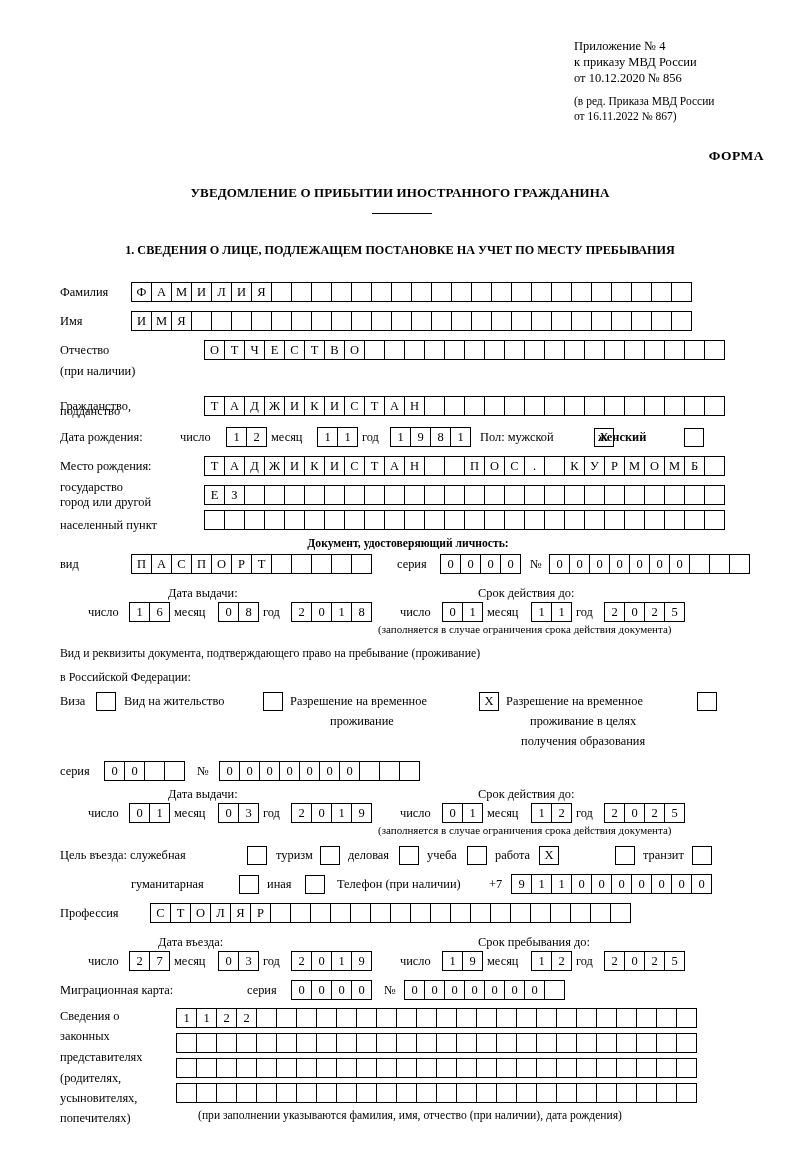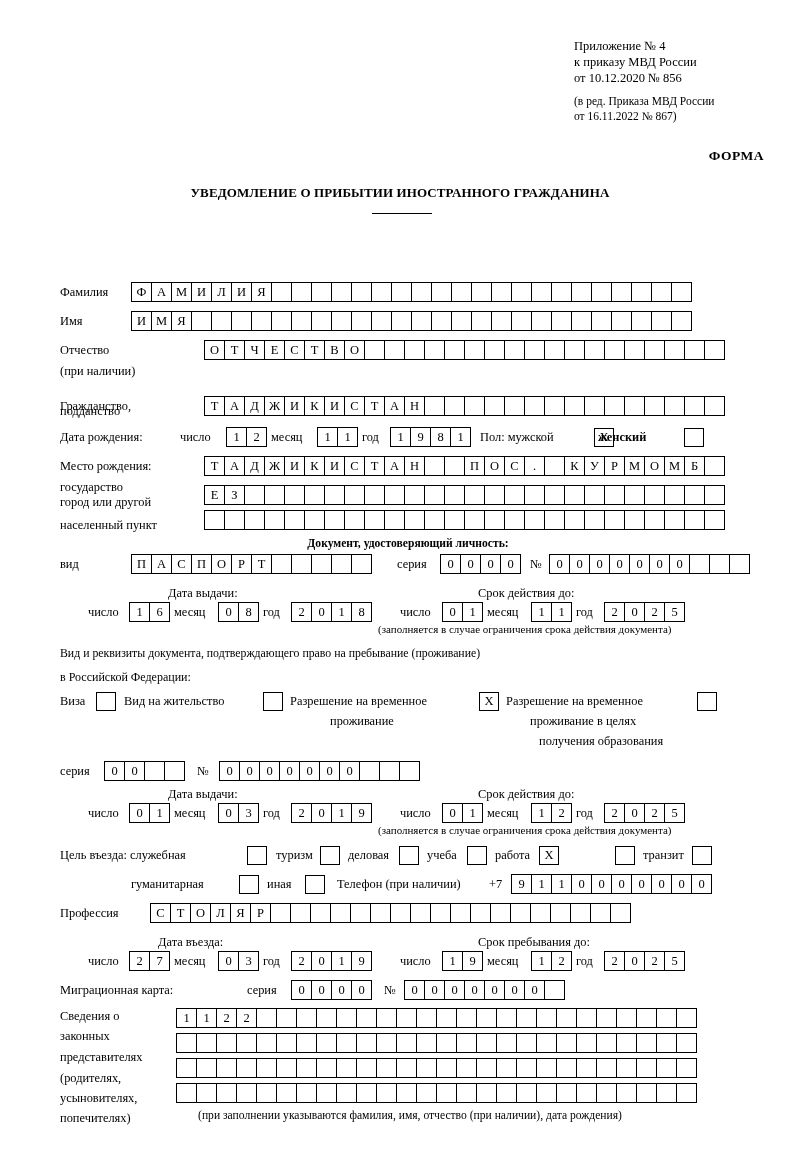--- a/index.html
+++ b/index.html
@@ -137,20 +137,21 @@
     <div class="sm" style="margin-top:0">от 16.11.2022 № 867)</div>
   </div>
 
   <div class="forma">ФОРМА</div>
 
   <div class="title">
     <div>УВЕДОМЛЕНИЕ О ПРИБЫТИИ ИНОСТРАННОГО ГРАЖДАНИНА</div>
     <div><span class="ul"></span></div>
   </div>
 
+  <div class="section-title">1. СВЕДЕНИЯ О ЛИЦЕ, ПОДЛЕЖАЩЕМ ПОСТАНОВКЕ НА УЧЕТ ПО МЕСТУ ПРЕБЫВАНИЯ</div>
 
   <div class="row" style="top:282px;">
     <span class="lbl" style="left:60px;">Фамилия</span>
     <span class="cells" style="left:131px;">
         <span class="cell">Ф</span>
         <span class="cell">А</span>
         <span class="cell">М</span>
         <span class="cell">И</span>
         <span class="cell">Л</span>
         <span class="cell">И</span>
@@ -489,21 +490,21 @@
     <span class="box" style="position:absolute; left:96px; top:1px;"></span>
     <span class="lbl" style="left:124px;">Вид на жительство</span>
     <span class="box" style="position:absolute; left:263px; top:1px;"></span>
     <span class="lbl" style="left:290px;">Разрешение на временное</span>
     <span class="box" style="position:absolute; left:479px; top:1px;">X</span>
     <span class="lbl" style="left:506px;">Разрешение на временное</span>
     <span class="box" style="position:absolute; left:697px; top:1px;"></span>
   </div>
   <span class="lbl" style="left:330px; top:711px; position:absolute;">проживание</span>
   <span class="lbl" style="left:530px; top:711px; position:absolute;">проживание в целях</span>
-  <span class="lbl" style="left:521px; top:731px; position:absolute;margin-left:18px;">получения образования</span>
+  <span class="lbl" style="left:521px; top:731px; position:absolute;">получения образования</span>
 
   <div class="row" style="top:761px;">
     <span class="lbl" style="left:60px;">серия</span>
     <span class="cells" style="left:104px;">
         <span class="cell">0</span>
         <span class="cell">0</span>
         <span class="cell"></span>
         <span class="cell"></span>
       </span>
     <span class="lbl" style="left:197px;">№</span>

